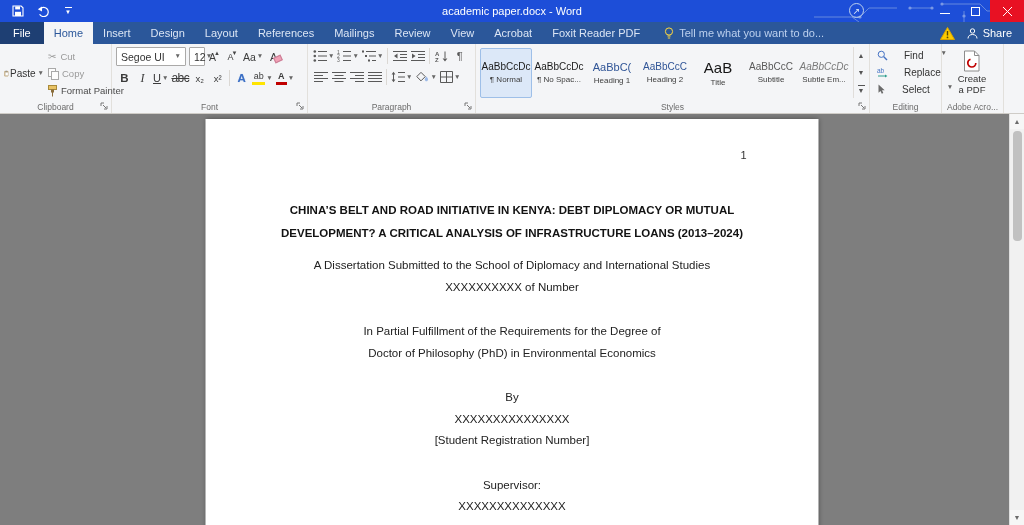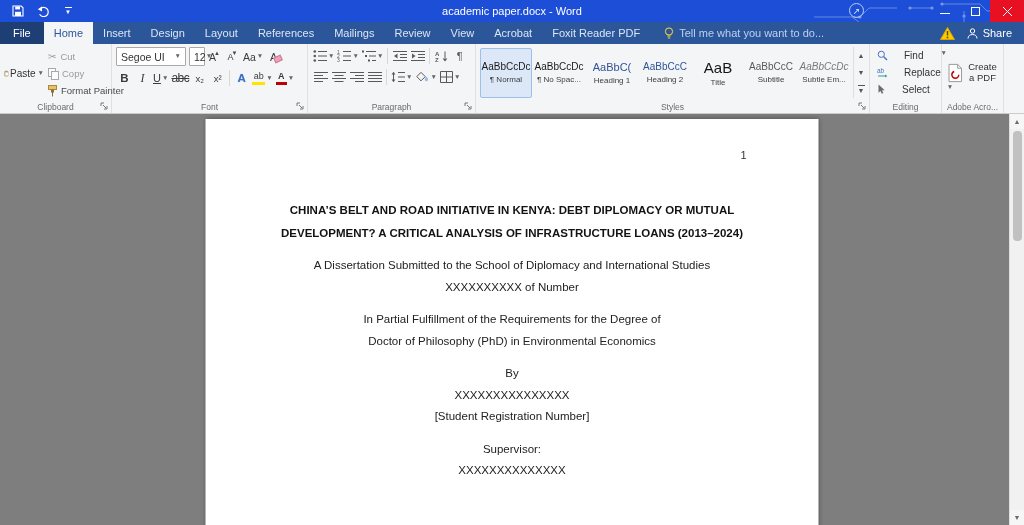--- a/index.html
+++ b/index.html
@@ -87,31 +87,31 @@
   .sname{font-size:8px;color:#3d3d3d;white-space:nowrap}
   .gal-arrows{width:15px;display:flex;flex-direction:column;border-left:1px solid #e0ddda;margin-left:3px}
   .gal-btn{flex:1;display:flex;align-items:center;justify-content:center;font-size:7px;color:#555;flex-direction:column}
   .gal-btn .bar{width:7px;height:1px;background:#555;margin-bottom:1px}
 
   
   .edit-col{display:flex;flex-direction:column;gap:2px;padding-top:3px}
   .ebtn{display:flex;align-items:flex-start;gap:16px;font-size:10px;color:#333;height:15px;padding:0 3px;white-space:nowrap}
 
   
-  .pdf-btn{width:52px;height:52px;display:flex;flex-direction:row;align-items:center;justify-content:center;gap:2px;font-size:9.5px;color:#333;text-align:center;line-height:1.15}
+  .pdf-btn{width:52px;height:52px;display:flex;flex-direction:column;align-items:center;justify-content:center;gap:2px;font-size:9.5px;color:#333;text-align:center;line-height:1.15}
   .pdf-btn .lbl{width:36px}
 
   
   .docarea{flex:1;position:relative;overflow:hidden;background:#7e7e7e}
   .page{position:absolute;left:50%;transform:translateX(-50%);top:5px;height:600px;width:613px;background:#fff;
     box-shadow:0 0 5px rgba(0,0,0,.4);padding:30px 68px 0;color:#222}
   .pagenum{text-align:right;font-size:11px;color:#333;padding-right:4px}
   .doc-title{margin:38px 0 10px;font-weight:bold;font-size:11.5px;line-height:23px;text-align:center;color:#121212}
   .doc-line{font-size:11.5px;line-height:21.5px;text-align:center;color:#222}
-  .gap{margin-top:11px}
+  .gap{margin-top:23px}
 
   .vscroll{position:absolute;right:0;top:0;bottom:0;width:15px;background:#f1f1f1;border-left:1px solid #dfdfdf;display:flex;flex-direction:column}
   .sarr{height:15px;display:flex;align-items:center;justify-content:center;font-size:7px;color:#6b6b6b;background:#f6f6f6}
   .sthumb{width:9px;margin:2px auto 0;height:110px;background:#c1c1c1;border-radius:4px}
   .sspace{flex:1}
 </style>
 </head>
 <body>
 
 <div class="app">

